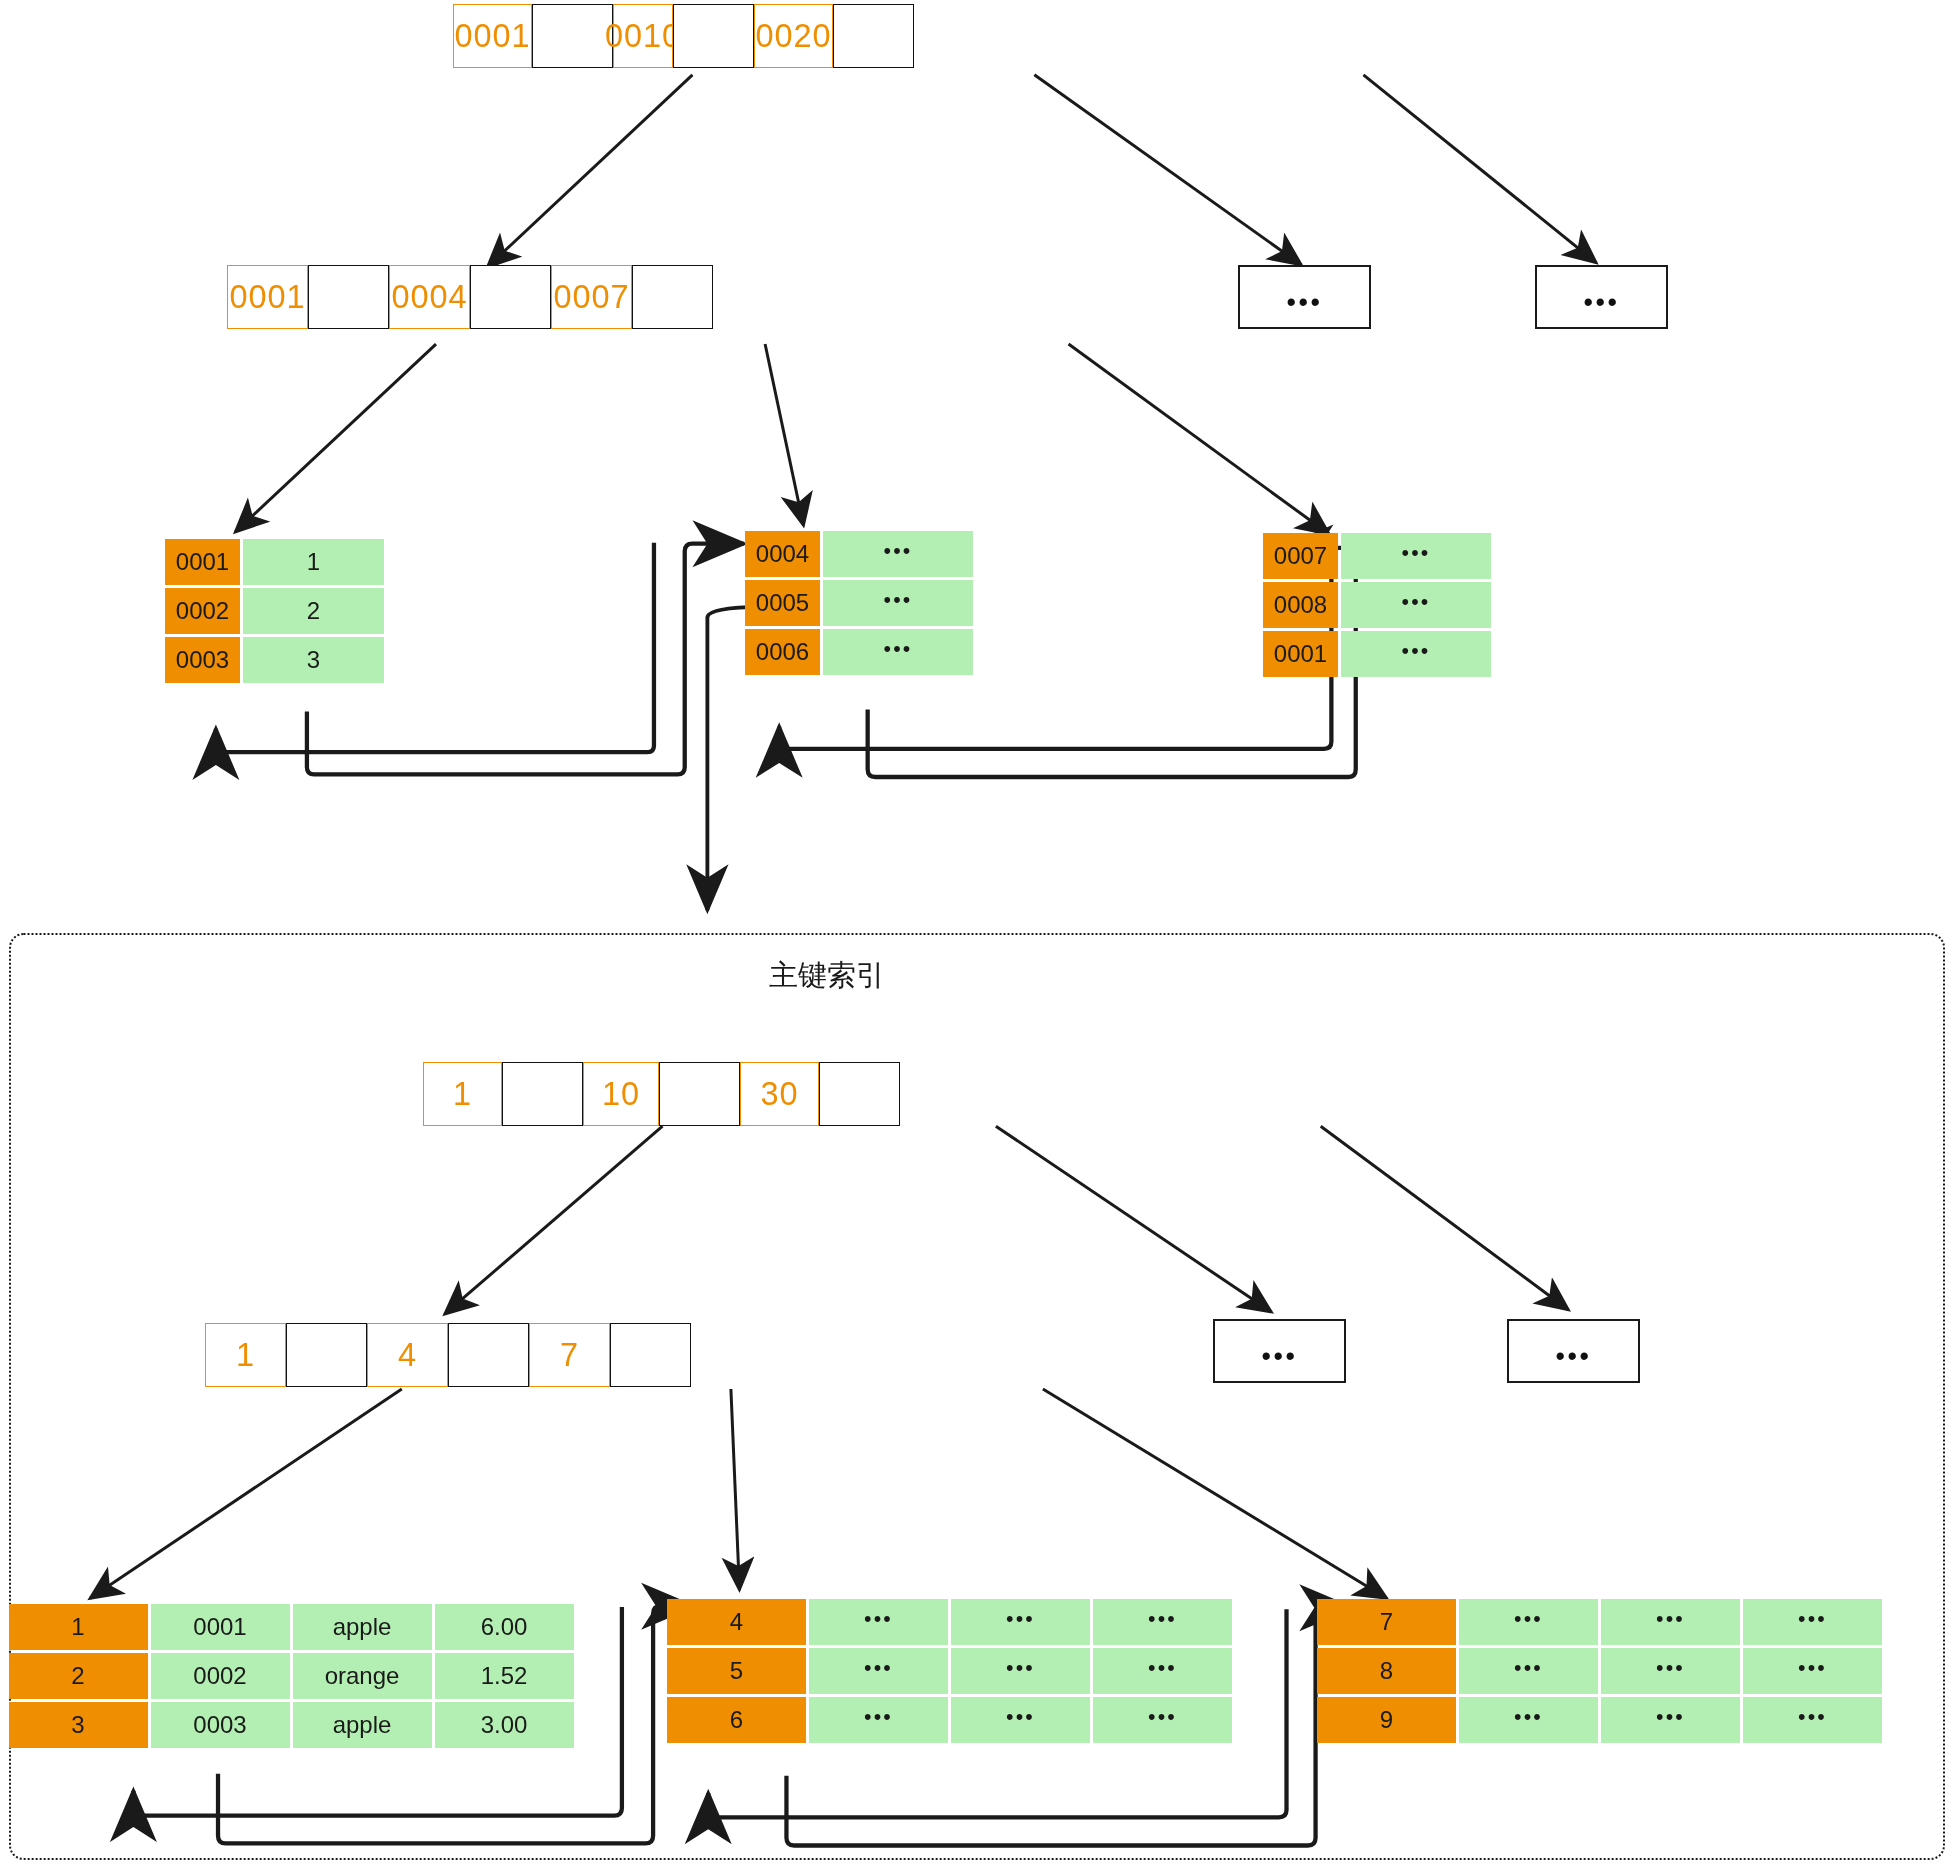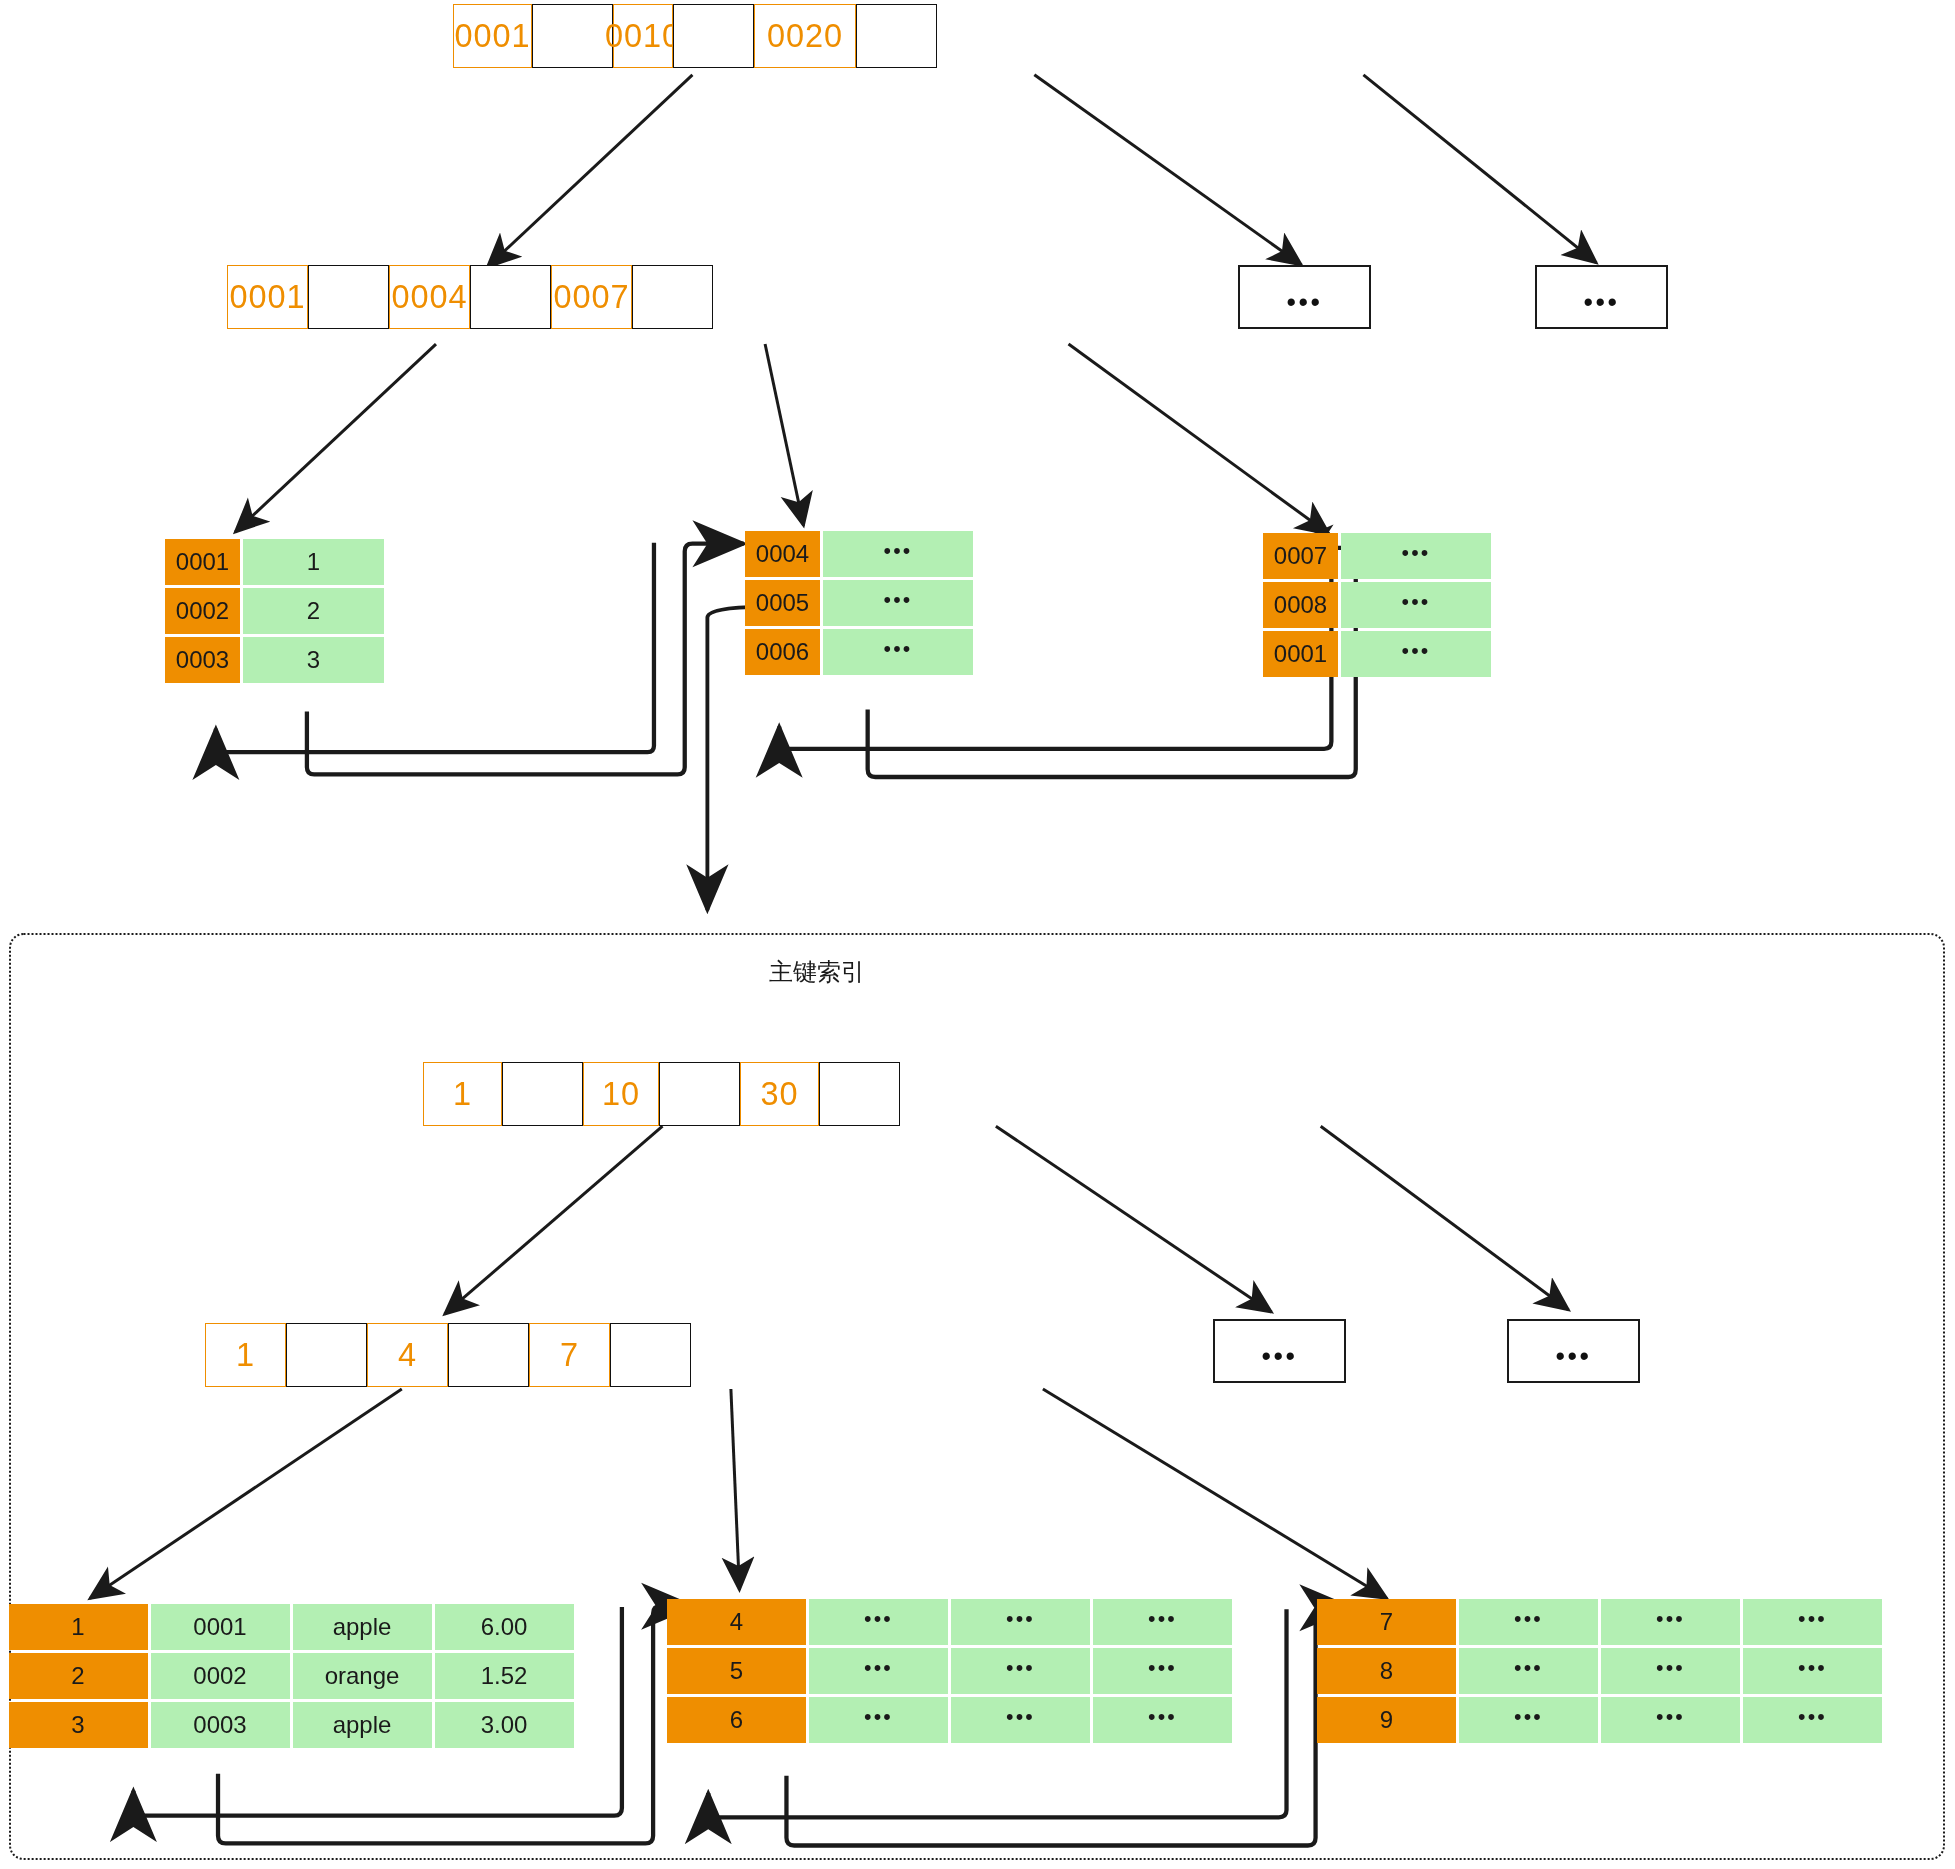--- a/index.html
+++ b/index.html
@@ -53,21 +53,21 @@
 
   
   .dashed-box{
     position:absolute;box-sizing:border-box;
     border:2.6px dotted #1a1a1a;border-radius:14.5px;
     background:transparent;
   }
 
   .section-title{
     position:absolute;
-    font-size:24px;color:#1a1a1a;
+    font-size:29px;color:#1a1a1a;
     white-space:nowrap;
     font-family:"DejaVu Sans", sans-serif;
   }
 </style>
 </head>
 <body>
 
 <div id="stage">
 
   <svg class="svg-layer" viewBox="0 0 4574 4373">
@@ -113,21 +113,21 @@
     <path d="M3010 3765 L3010 4235 Q3010 4252 2992 4252 L1675 4252 Q1657 4252 1657 4235 L1657 4195" stroke="#1a1a1a" stroke-width="10" fill="none" marker-end="url(#ahs)"></path>
     <path d="M1840 4155 L1840 4300 Q1840 4318 1858 4318 L3060 4318 Q3078 4318 3078 4300 L3078 3780
              Q3078 3762 3096 3762 L3160 3762" stroke="#1a1a1a" stroke-width="10" fill="none" marker-end="url(#ahs)"></path>
   </svg>
 
   <div class="inode" style="left:453px; top:4.3px;">
     <div class="cell key" style="width:79px;">0001</div>
     <div class="cell ptr" style="width:81px;"></div>
     <div class="cell key" style="width:60px;">0010</div>
     <div class="cell ptr" style="width:81px;"></div>
-    <div class="cell key" style="width:102px;">0020</div>
+    <div class="cell key" style="width:79px;">0020</div>
     <div class="cell ptr" style="width:81px;"></div>
   </div>
 
   <div class="inode" style="left:227px; top:265px;">
     <div class="cell key" style="width:81px;">0001</div>
     <div class="cell ptr" style="width:81px;"></div>
     <div class="cell key" style="width:81px;">0004</div>
     <div class="cell ptr" style="width:81px;"></div>
     <div class="cell key" style="width:81px;">0007</div>
     <div class="cell ptr" style="width:81px;"></div>

